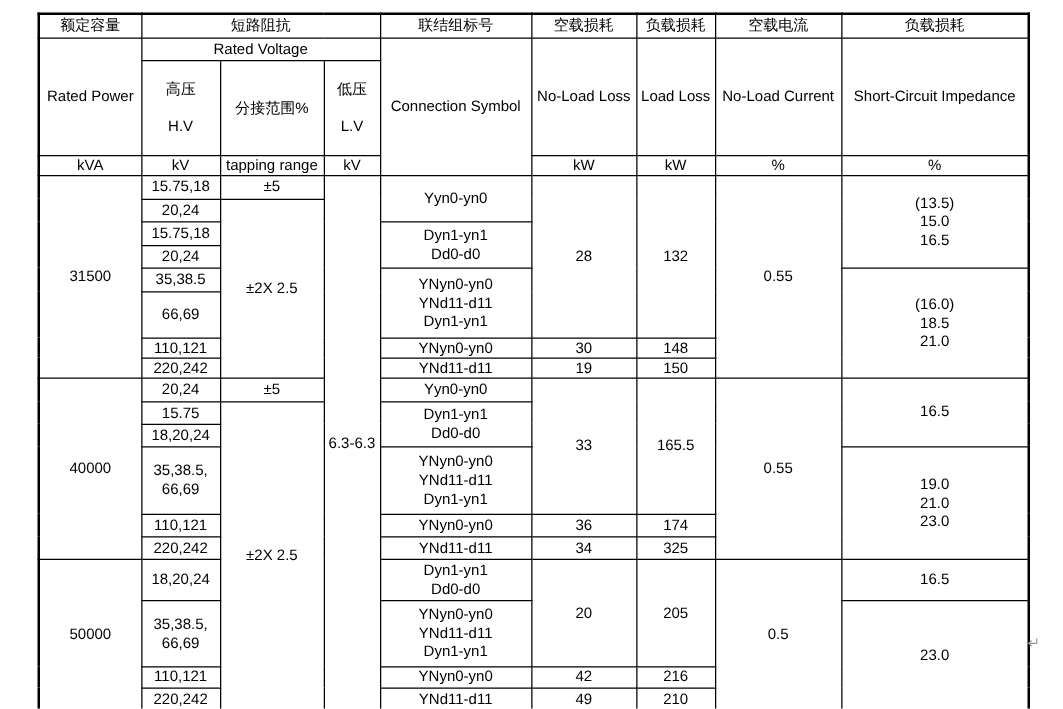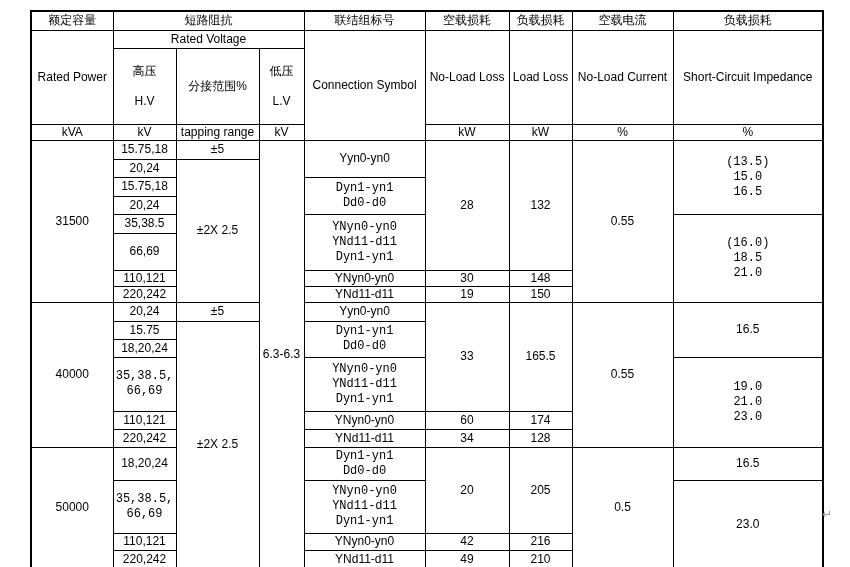--- a/index.html
+++ b/index.html
@@ -26,21 +26,21 @@
     text-align: center;
     vertical-align: middle;
     padding: 0 2px;
     font-size: 12px;
     line-height: 15px;
     color: #000;
     white-space: pre-line;
     overflow: hidden;
   }
   td.cn { font-size: 12px; }
-  td.multi { line-height: 15px; font-family: Liberation Mono, monospace; }
+  td.multi { line-height: 15px; }
   .pmark {
     position: absolute;
     left: 822px;
     top: 507px;
     font-size: 12px;
     color: #9a9a9a;
     font-family: "DejaVu Sans", sans-serif;
   }
 </style>
 </head>
@@ -179,28 +179,28 @@
       <td class="multi">YNyn0-yn0
 YNd11-d11
 Dyn1-yn1</td>
       <td rowspan="3" class="multi">19.0
 21.0
 23.0</td>
     </tr>
     <tr style="height:18px">
       <td>110,121</td>
       <td>YNyn0-yn0</td>
-      <td>60</td>
+      <td>36</td>
       <td>174</td>
     </tr>
     <tr style="height:18px">
       <td>220,242</td>
       <td>YNd11-d11</td>
       <td>34</td>
-      <td>128</td>
+      <td>325</td>
     </tr>
 
     <tr style="height:33px">
       <td rowspan="4">50000</td>
       <td>18,20,24</td>
       <td class="multi">Dyn1-yn1
 Dd0-d0</td>
       <td rowspan="2">20</td>
       <td rowspan="2">205</td>
       <td rowspan="4">0.5</td>

